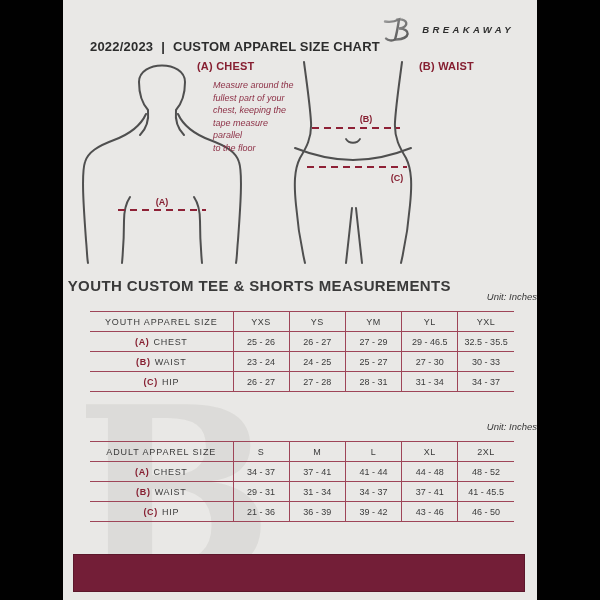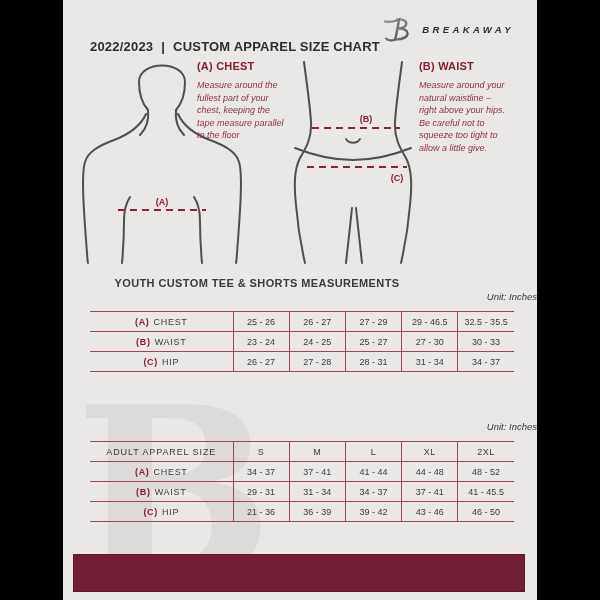--- a/index.html
+++ b/index.html
@@ -27,32 +27,32 @@
   .brand { position:absolute; top:16px; right:23px; display:flex; align-items:center; z-index:1;font-style:italic; }
   .brand-name {
     font-size:9.5px; font-weight:bold; letter-spacing:3.4px; color:#2d2d2d;
     margin-left:9px; white-space:nowrap;
   }
 
   
   .instr { position:absolute; z-index:1; }
   .instr h3 { margin:0; font-size:11px; font-weight:bold; color:#861f31; letter-spacing:0.2px; }
   .instr p {
-    margin:7px 0 0; font-size:9px; font-style:italic; color:#8d3046;
+    margin:7px 16px 0; font-size:9px; font-style:italic; color:#8d3046;
     line-height:1.4; white-space:pre-line;
   }
   .instr-a { left:134px; top:60px; width:115px; }
   .instr-b { left:356px; top:60px; width:118px; }
   .instr-c { left:356px; top:166px; width:120px; }
 
   .figures { position:absolute; left:0; top:0; z-index:1; }
 
   
-  .tbl-title { position:absolute; left:0; width:388px; text-align:center;
-    font-size:11px; font-weight:bold; color:#3a3a3a; letter-spacing:0.4px; z-index:1; }
+  .tbl-title { position:absolute; left:0; width:388px; text-align:right;
+    font-size:15px; font-weight:bold; color:#3a3a3a; letter-spacing:0.4px; z-index:1; }
   .tbl-unit { position:absolute; left:0; width:474px; text-align:right;
     font-size:9.5px; font-style:italic; color:#3a3a3a; z-index:1; }
   .t1-title { top:277px; } .t1-unit { top:291px; }
   .t2-title { top:407px; } .t2-unit { top:421px; }
 
   table.size {
     position:absolute; left:27px; width:424px; border-collapse:collapse;
     table-layout:fixed; z-index:1; border-top:1.5px solid #9e4558;
   }
   table.size tr { border-bottom:1.5px solid #9e4558; }
@@ -141,40 +141,42 @@
   <div class="instr instr-a">
     <h3>(A) CHEST</h3>
     <p>Measure around the
 fullest part of your
 chest, keeping the
 tape measure parallel
 to the floor</p>
   </div>
   <div class="instr instr-b">
     <h3>(B) WAIST</h3>
-    <p>Measure around your
-natural waistline –
-right above your hips.
-Be careful not to
-squeeze too tight to
-allow a little give.</p>
   </div>
 
   <div class="tbl-title t1-title">YOUTH CUSTOM TEE &amp; SHORTS MEASUREMENTS</div>
   <div class="tbl-unit t1-unit">Unit: Inches</div>
   <table class="size t1">
     <colgroup>
         <col style="width:143px">
         <col>
         <col>
         <col>
         <col>
         <col>
       </colgroup>
     <tbody>
+        <tr>
+      <th class="lblh">YOUTH APPAREL SIZE</th>
+      <th class="sz">YXS</th>
+      <th class="sz">YS</th>
+      <th class="sz">YM</th>
+      <th class="sz">YL</th>
+      <th class="sz">YXL</th>
+    </tr>
     <tr>
       <td class="lbl"><span class="pfx">(A)</span><span>CHEST</span></td>
       <td>25 - 26</td>
       <td>26 - 27</td>
       <td>27 - 29</td>
       <td>29 - 46.5</td>
       <td>32.5 - 35.5</td>
     </tr>
     <tr>
       <td class="lbl"><span class="pfx">(B)</span><span>WAIST</span></td>

